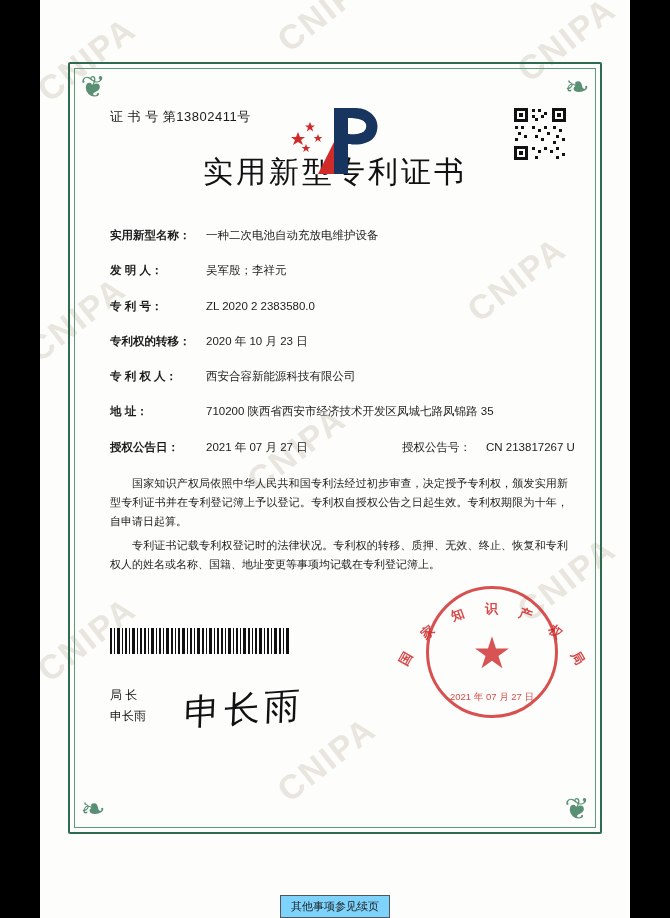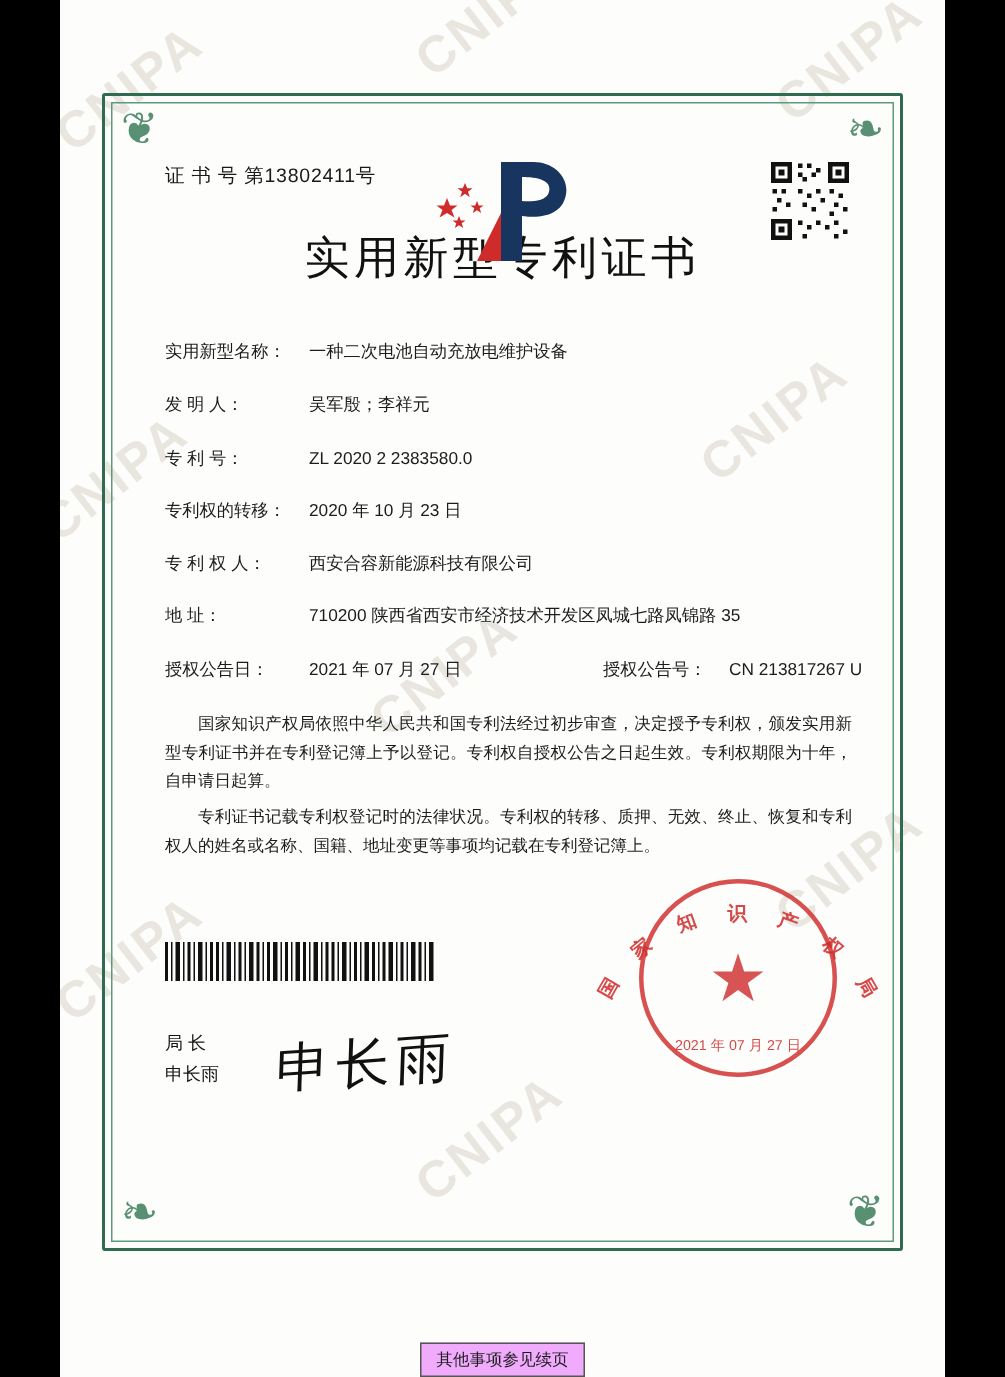--- a/index.html
+++ b/index.html
@@ -105,20 +105,21 @@
     font-size: 11.5px;
     color: #1c1c1c;
     margin-bottom: 18px;
     line-height: 1.5;
   }
   .flabel {
     width: 96px;
     flex: none;
     letter-spacing: 0px;
     white-space: nowrap;
+    font-weight: bold;
   }
   .fvalue { flex: 1; }
   .frow.two .fvalue { flex: none; width: 196px; }
   .flabel2 { width: 84px; flex: none; }
   .addr-cont { padding-left: 96px; font-size: 11.5px; margin-top: -14px; margin-bottom: 16px; }
 
   .para {
     font-size: 11px;
     color: #1c1c1c;
     line-height: 1.75;
@@ -200,21 +201,21 @@
     left: 0; right: 0;
     bottom: 0px;
     text-align: center;
   }
   .footnote span {
     display: inline-block;
     border: 1px solid #555;
     padding: 3px 10px;
     font-size: 11px;
     color: #1c1c1c;
-    background: #f0abfc;
+    background: #7dd3fc;
   }
   .footnote-wrap {
     position: absolute;
     left: 40px; top: 878px;
     width: 590px; height: 40px;
     background: #fdfdfb;
   }
 </style>
 </head>
 <body>

